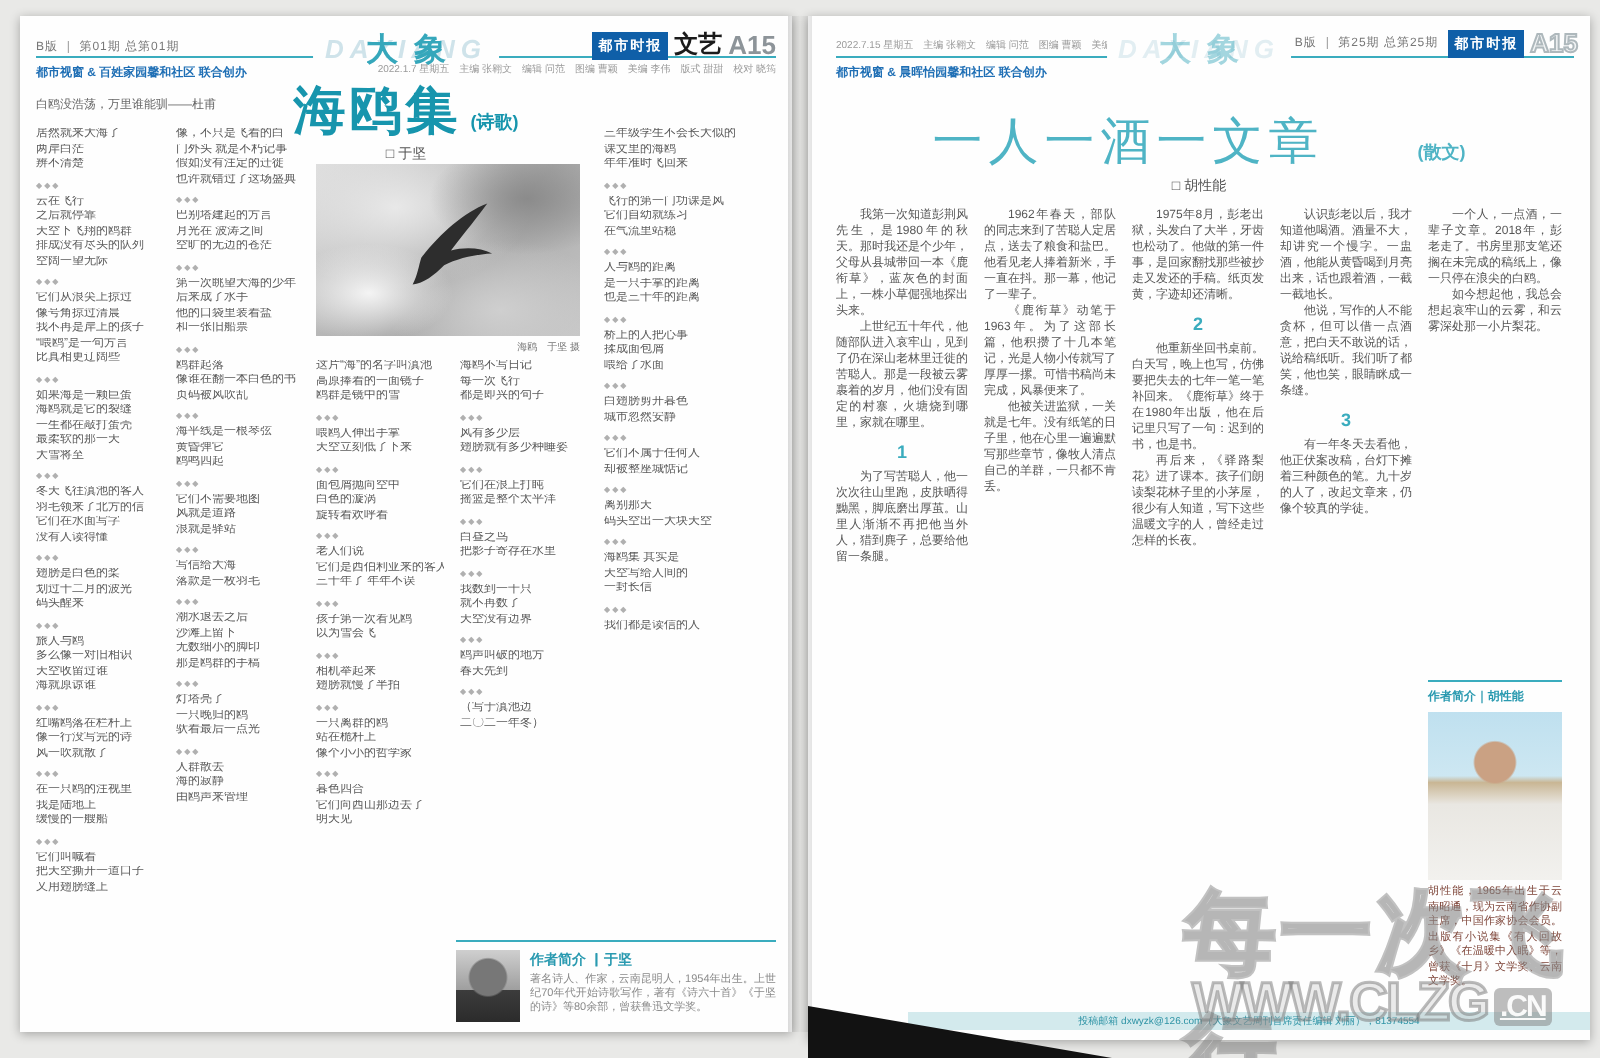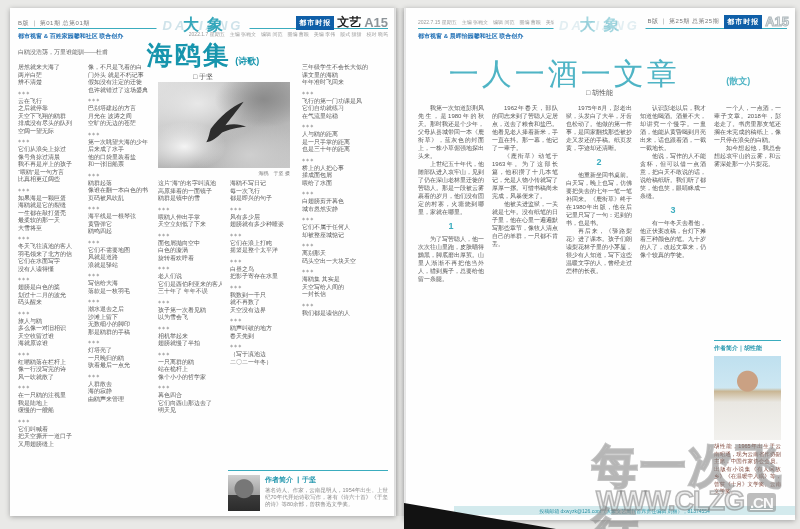--- a/index.html
+++ b/index.html
@@ -24,21 +24,21 @@
   .mastbox{background:#0f5fa8;color:#fff;font-family:"DejaVu Serif",serif;font-weight:bold;
     font-size:7px;padding:2px 3px;letter-spacing:1px;}
   .mast-section{font-size:12px;font-weight:900;color:#1b1b1b;margin-left:3px;}
   .mast-page{font-size:13px;font-weight:bold;color:#8d9499;margin-left:3px;}
   .mast-page.outline{color:#f2f4f5;-webkit-text-stroke:1px #aeb8bc;}
   .slogan{font-size:6px;color:#666;}
   .headline-l{font-family:"DejaVu Serif",serif;font-weight:bold;font-size:26px;color:#1795ad;
     letter-spacing:2px;}
   .genre{font-size:9px;color:#1795ad;font-weight:bold;text-align:center;}
   .byline{font-size:7px;color:#555;}
-  .headline-r{font-family:Liberation Sans, sans-serif;font-weight:400;font-size:30px;color:#4fb4c5;
+  .headline-r{font-family:Liberation Sans, sans-serif;font-weight:400;font-size:25px;color:#4fb4c5;
     letter-spacing:3px;text-align:right;}
   .photo{background:
       radial-gradient(ellipse 60px 35px at 20% 75%, #f4f4f4 0%, rgba(244,244,244,0) 70%),
       radial-gradient(ellipse 70px 40px at 80% 20%, #8b8b8b 0%, rgba(139,139,139,0) 70%),
       radial-gradient(ellipse 80px 50px at 70% 85%, #cfcfcf 0%, rgba(207,207,207,0) 70%),
       radial-gradient(ellipse 90px 55px at 30% 25%, #e8e8e8 0%, rgba(232,232,232,0) 75%),
       linear-gradient(135deg,#dcdcdc 0%,#a9a9a9 55%,#c6c6c6 100%);}
   .caption{font-size:5px;color:#777;text-align:right;}
   .poem-col{overflow:hidden;}
   .poem-line{font-size:6px;line-height:7.5px;color:#5a5a5a;white-space:nowrap;overflow:hidden;}

